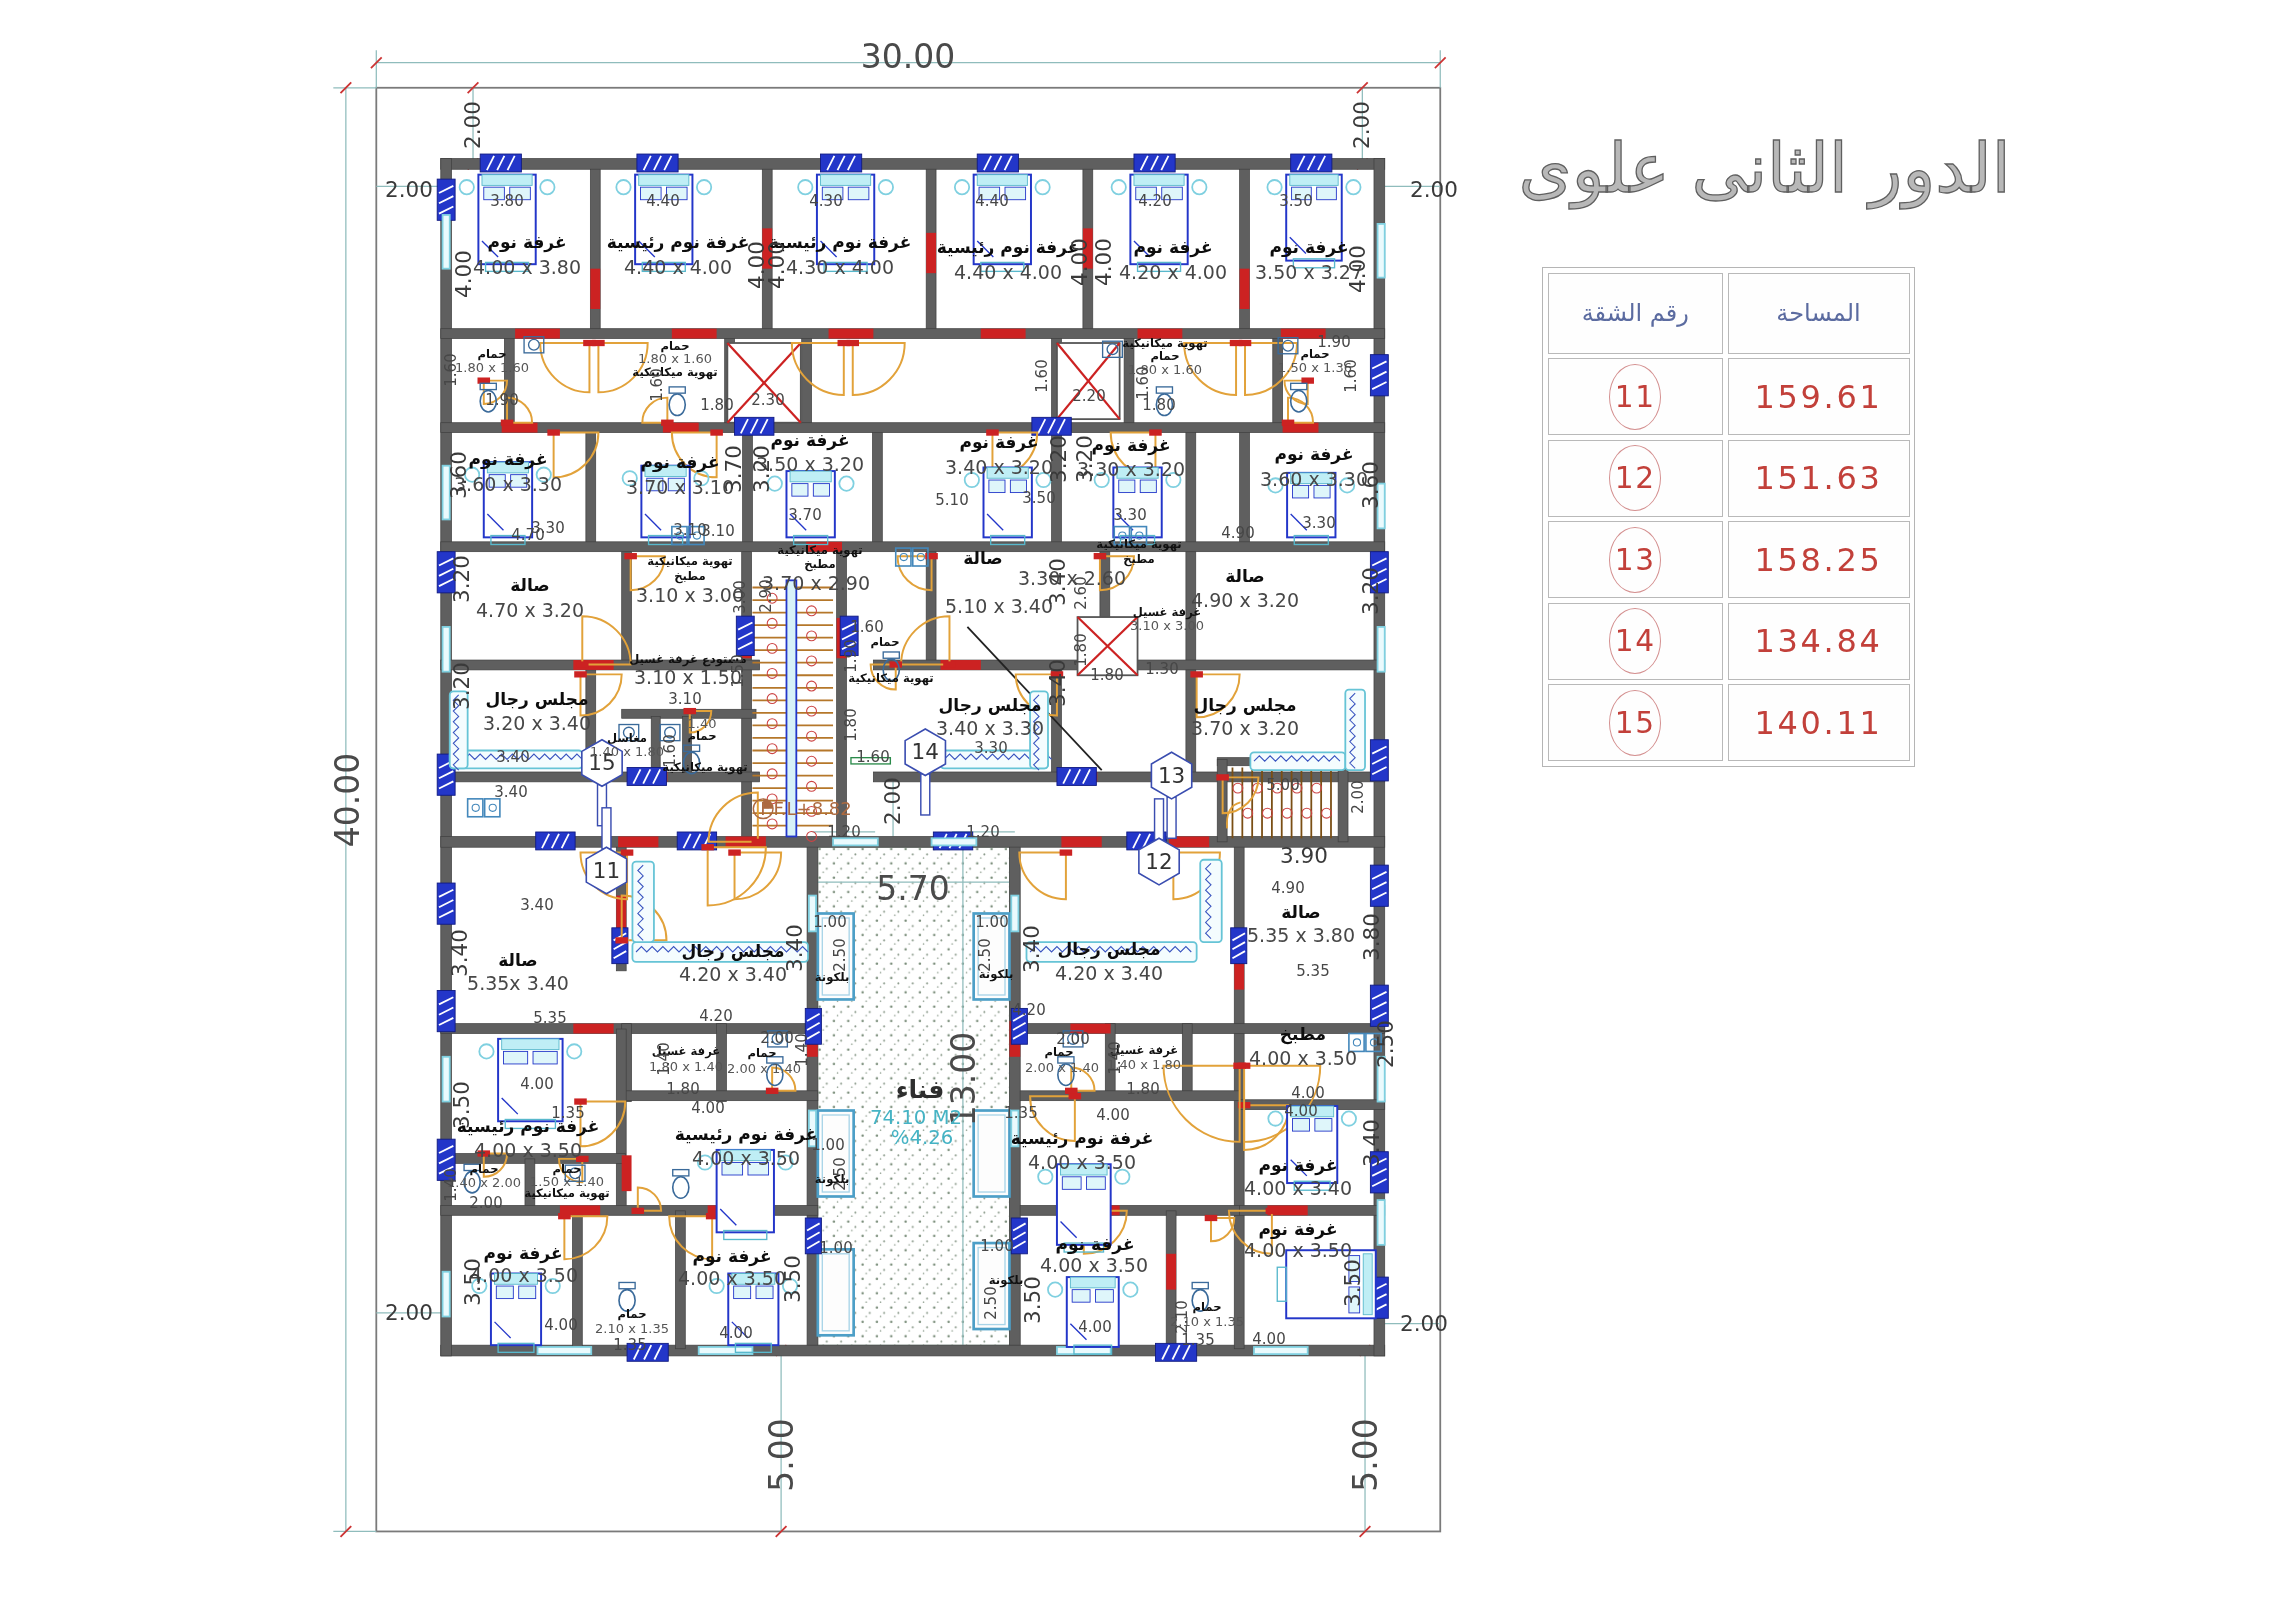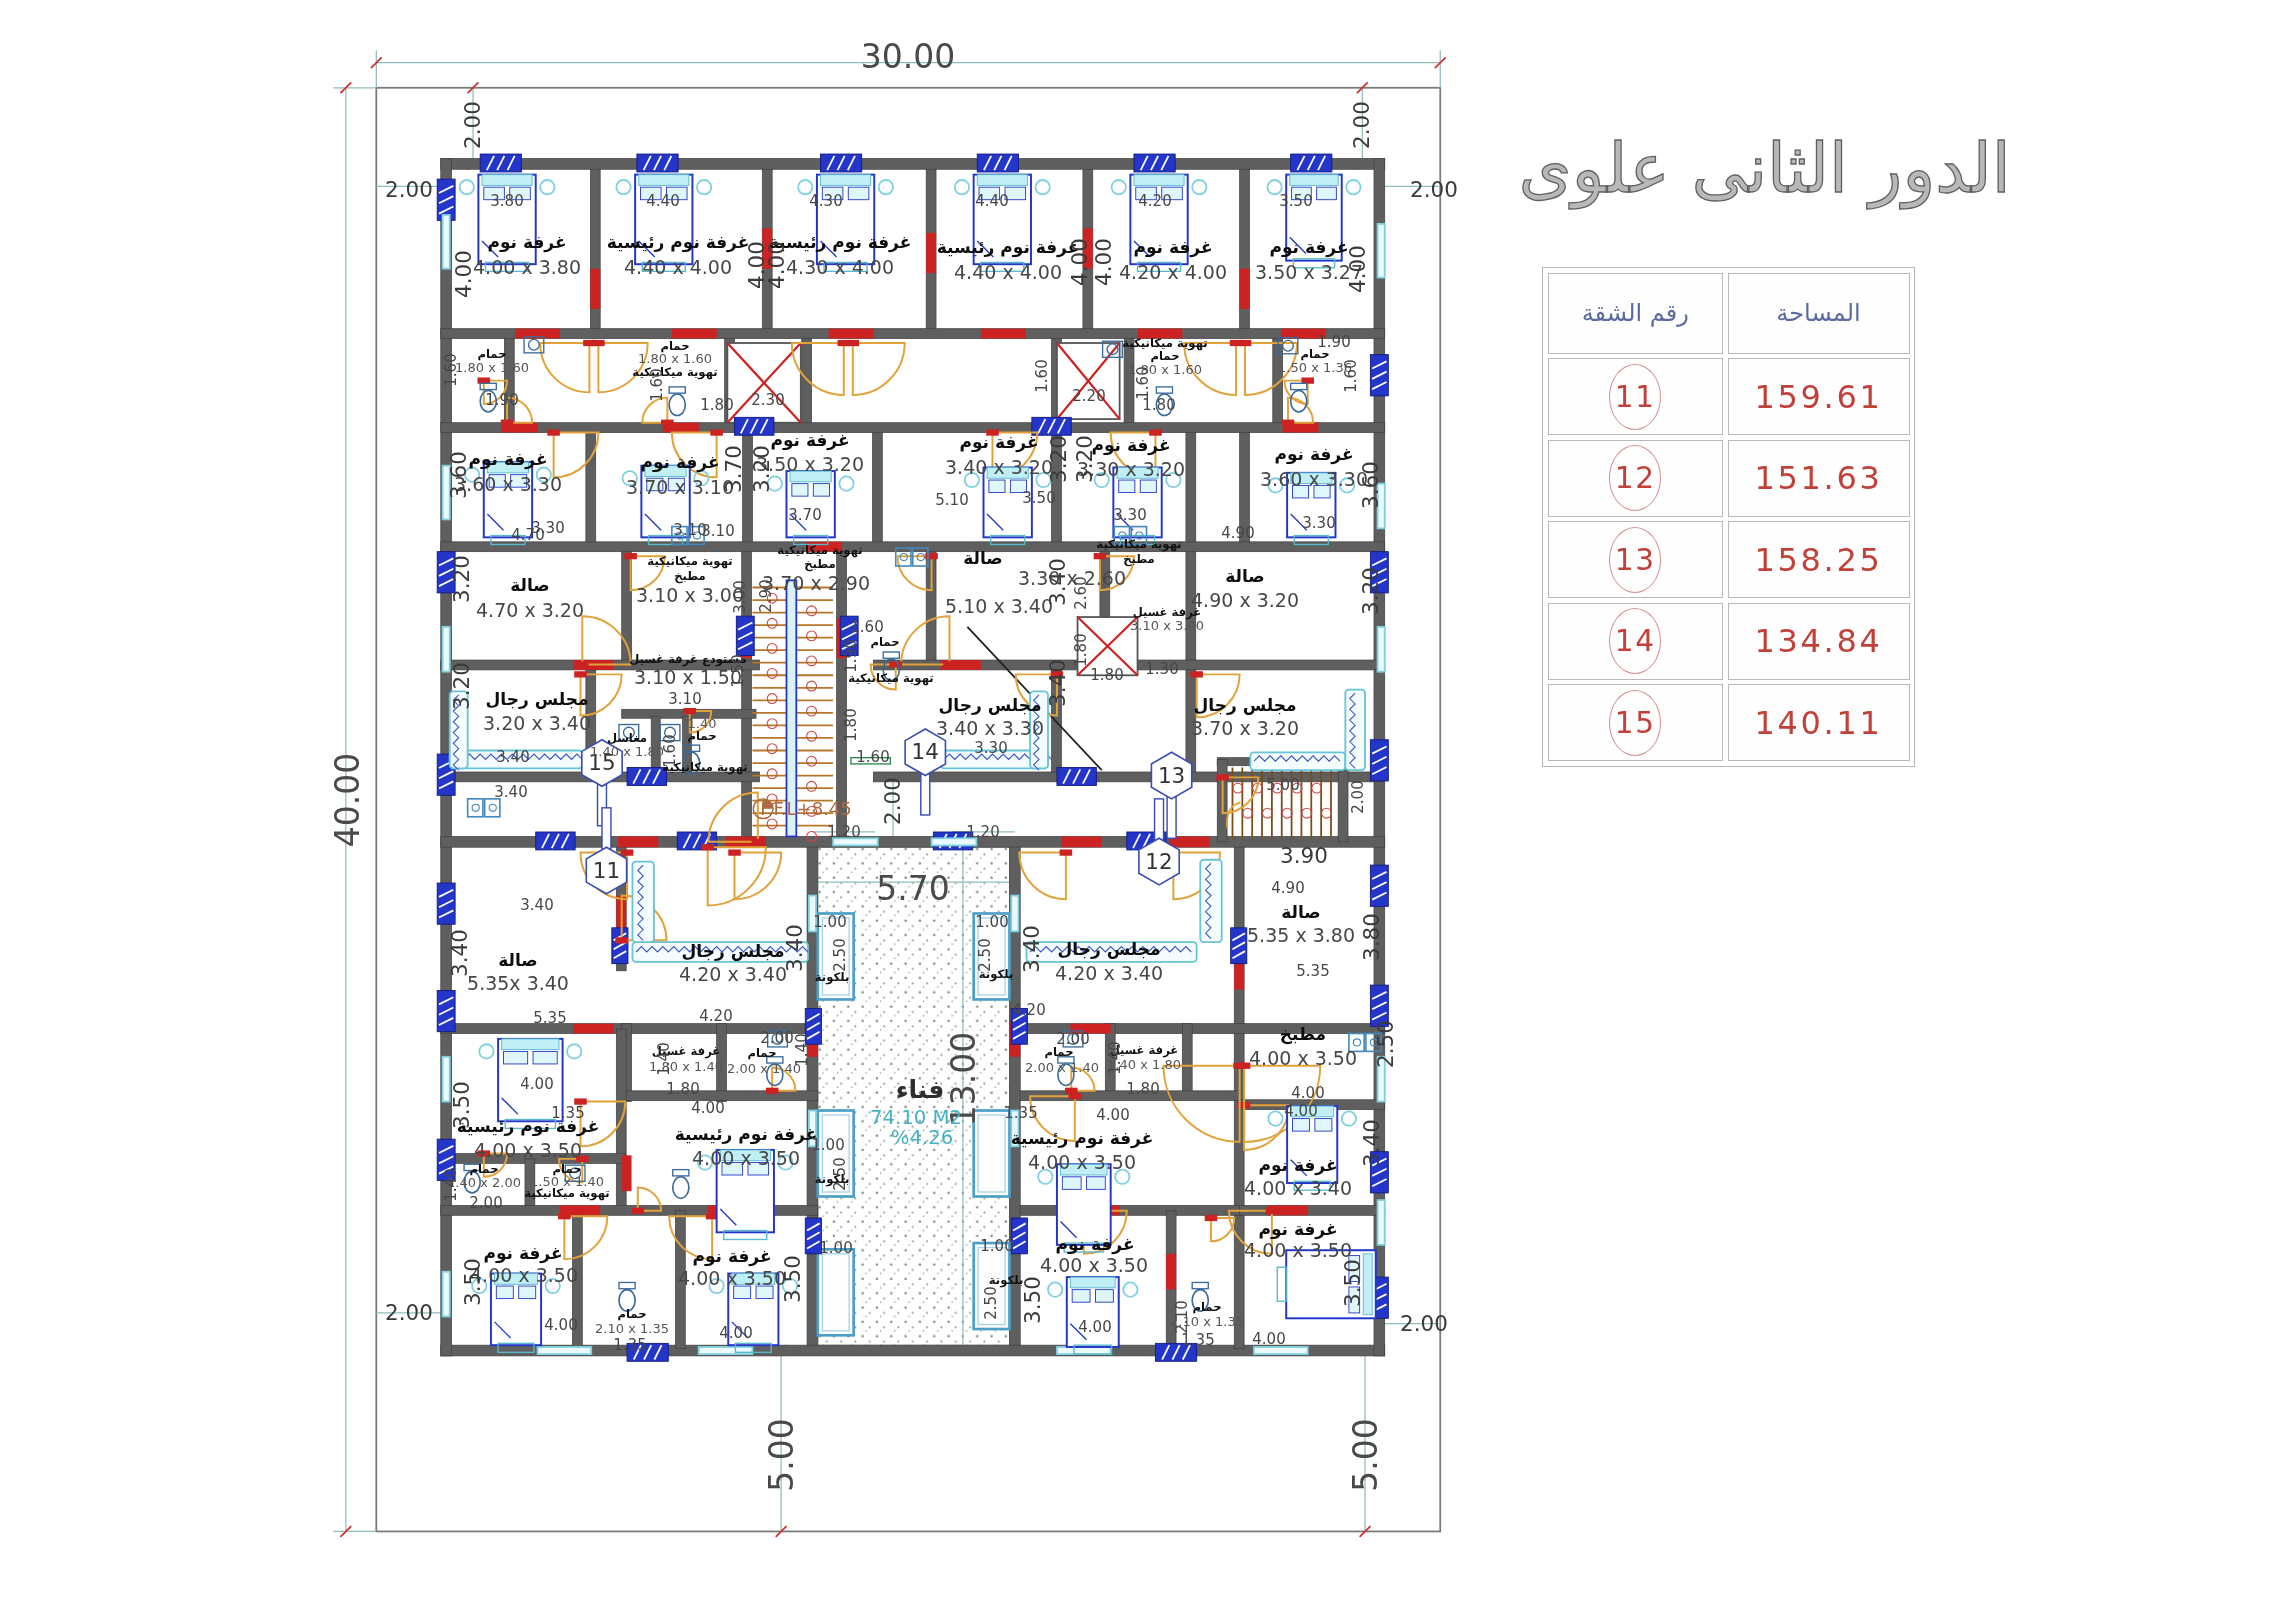--- a/index.html
+++ b/index.html
@@ -933,21 +933,21 @@
       <div class="lbl s" style="left: 885px; top: 643px;">حمام</div>
       <div class="lbl mv" style="left: 851px; top: 656px;">1.90</div>
       <div class="lbl s" style="left: 891px; top: 679px;">تهوية ميكانيكية</div>
       <div class="lbl mv" style="left: 851px; top: 725px;">1.80</div>
       <div class="lbl m" style="left: 873px; top: 757px;">1.60</div>
       <div class="lbl s" style="left: 1167px; top: 613px;">غرفة غسيل</div>
       <div class="lbl t" style="left: 1167px; top: 625px;">3.10 x 3.00</div>
       <div class="lbl mv" style="left: 1081px; top: 650px;">1.80</div>
       <div class="lbl m" style="left: 1107px; top: 675px;">1.80</div>
       <div class="lbl m" style="left: 1162px; top: 669px;">1.30</div>
-      <div class="lbl F" style="left: 806px; top: 809px;">F.F.L+8.45</div>
+      <div class="lbl F" style="left: 806px; top: 809px;">F.F.L+8.82</div>
       <div class="lbl Dv" style="left: 893px; top: 801px;">2.00</div>
       <div class="lbl m" style="left: 844px; top: 832px;">1.20</div>
       <div class="lbl m" style="left: 983px; top: 832px;">1.20</div>
       <div class="lbl m" style="left: 1283px; top: 785px;">5.00</div>
       <div class="lbl mv" style="left: 1358px; top: 797px;">2.00</div>
       <div class="lbl D" style="left: 1304px; top: 856px;">3.90</div>
       <div class="lbl B" style="left: 913px; top: 888px;">5.70</div>
       <div class="lbl Bv" style="left: 963px; top: 1079px;">13.00</div>
       <div class="lbl cy" style="left: 920px; top: 1089px;">فناء</div>
       <div class="lbl T" style="left: 916px; top: 1118px;">74.10 M2</div>

